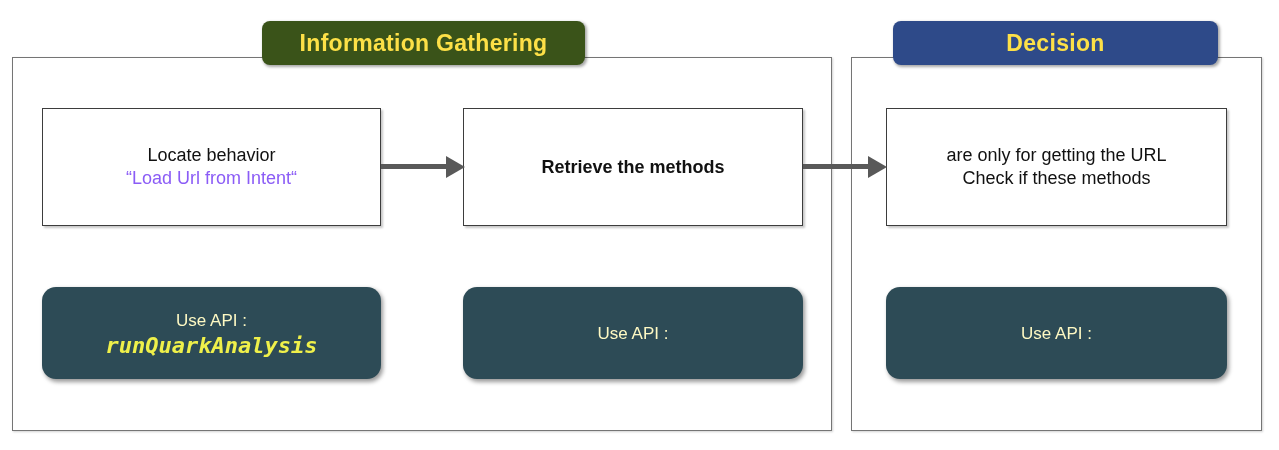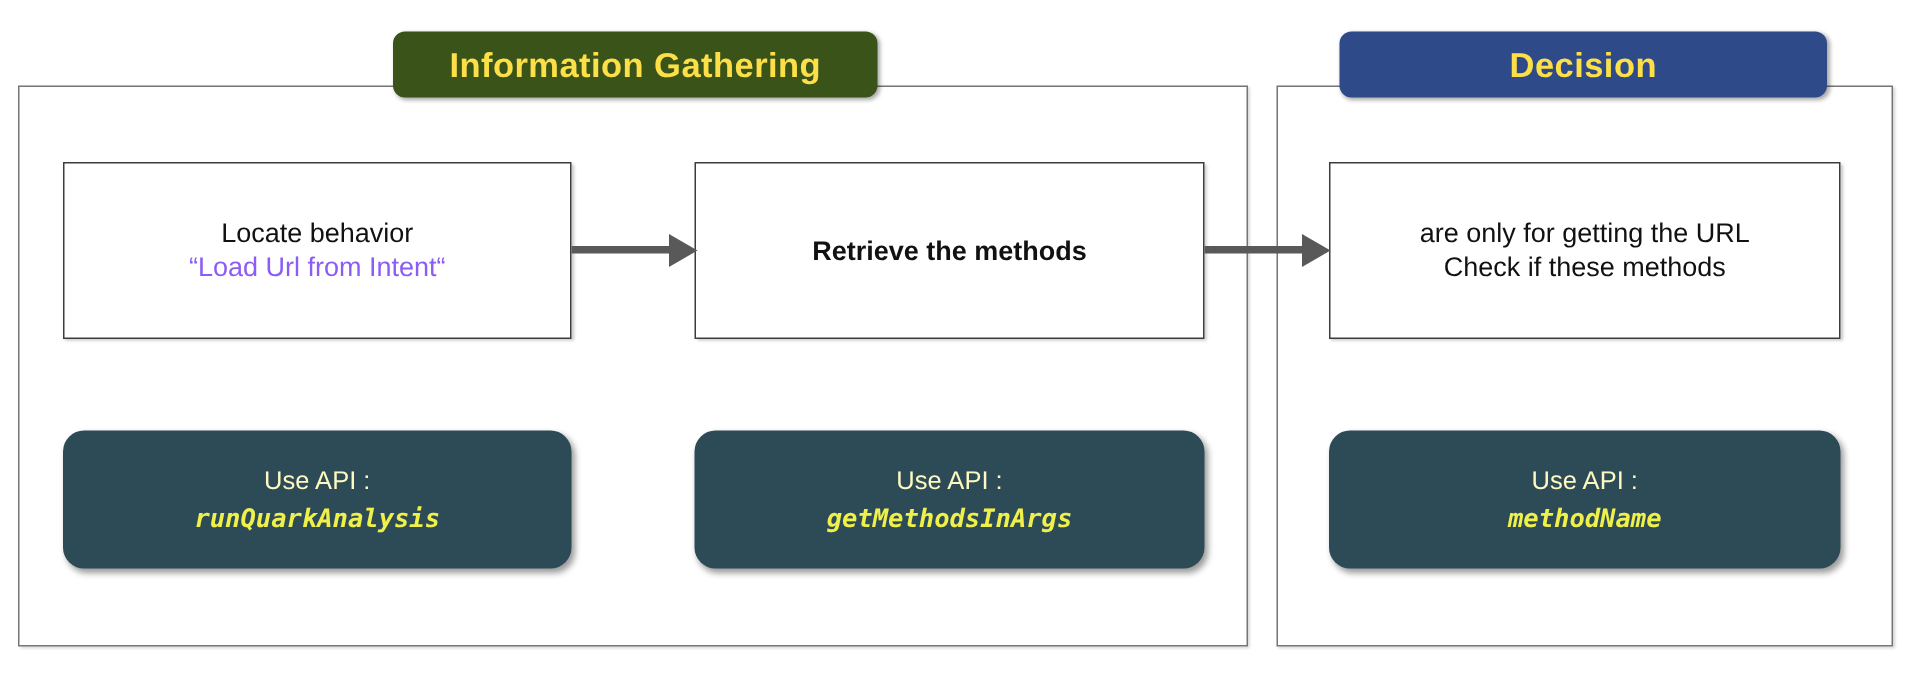--- a/index.html
+++ b/index.html
@@ -115,21 +115,21 @@
   .api-label {
     color: #fef9c3;
     font-size: 17px;
     font-weight: normal;
     line-height: 25px;
   }
   .api-name {
     font-family: "DejaVu Sans Mono", monospace;
     font-style: italic;
     font-weight: bold;
-    font-size: 17px;
+    font-size: 22px;
     line-height: 26px;
     color: #eff04a;
   }
 </style>
 </head>
 <body>
 
 <div class="canvas">
 
   <div class="section-frame frame-left"></div>
@@ -164,20 +164,18 @@
     <div class="arrow-shaft shaft-2"></div>
     <div class="arrow-head head-2"></div>
   </div>
 
   <div class="api-box api-1">
     <div class="api-label">Use API :</div>
     <div class="api-name">runQuarkAnalysis</div>
   </div>
   <div class="api-box api-2">
     <div class="api-label">Use API :</div>
-    <div class="api-name">getMethodsInArgs</div>
   </div>
   <div class="api-box api-3">
     <div class="api-label">Use API :</div>
-    <div class="api-name">methodName</div>
   </div>
 
 </div>
 
 </body></html>

